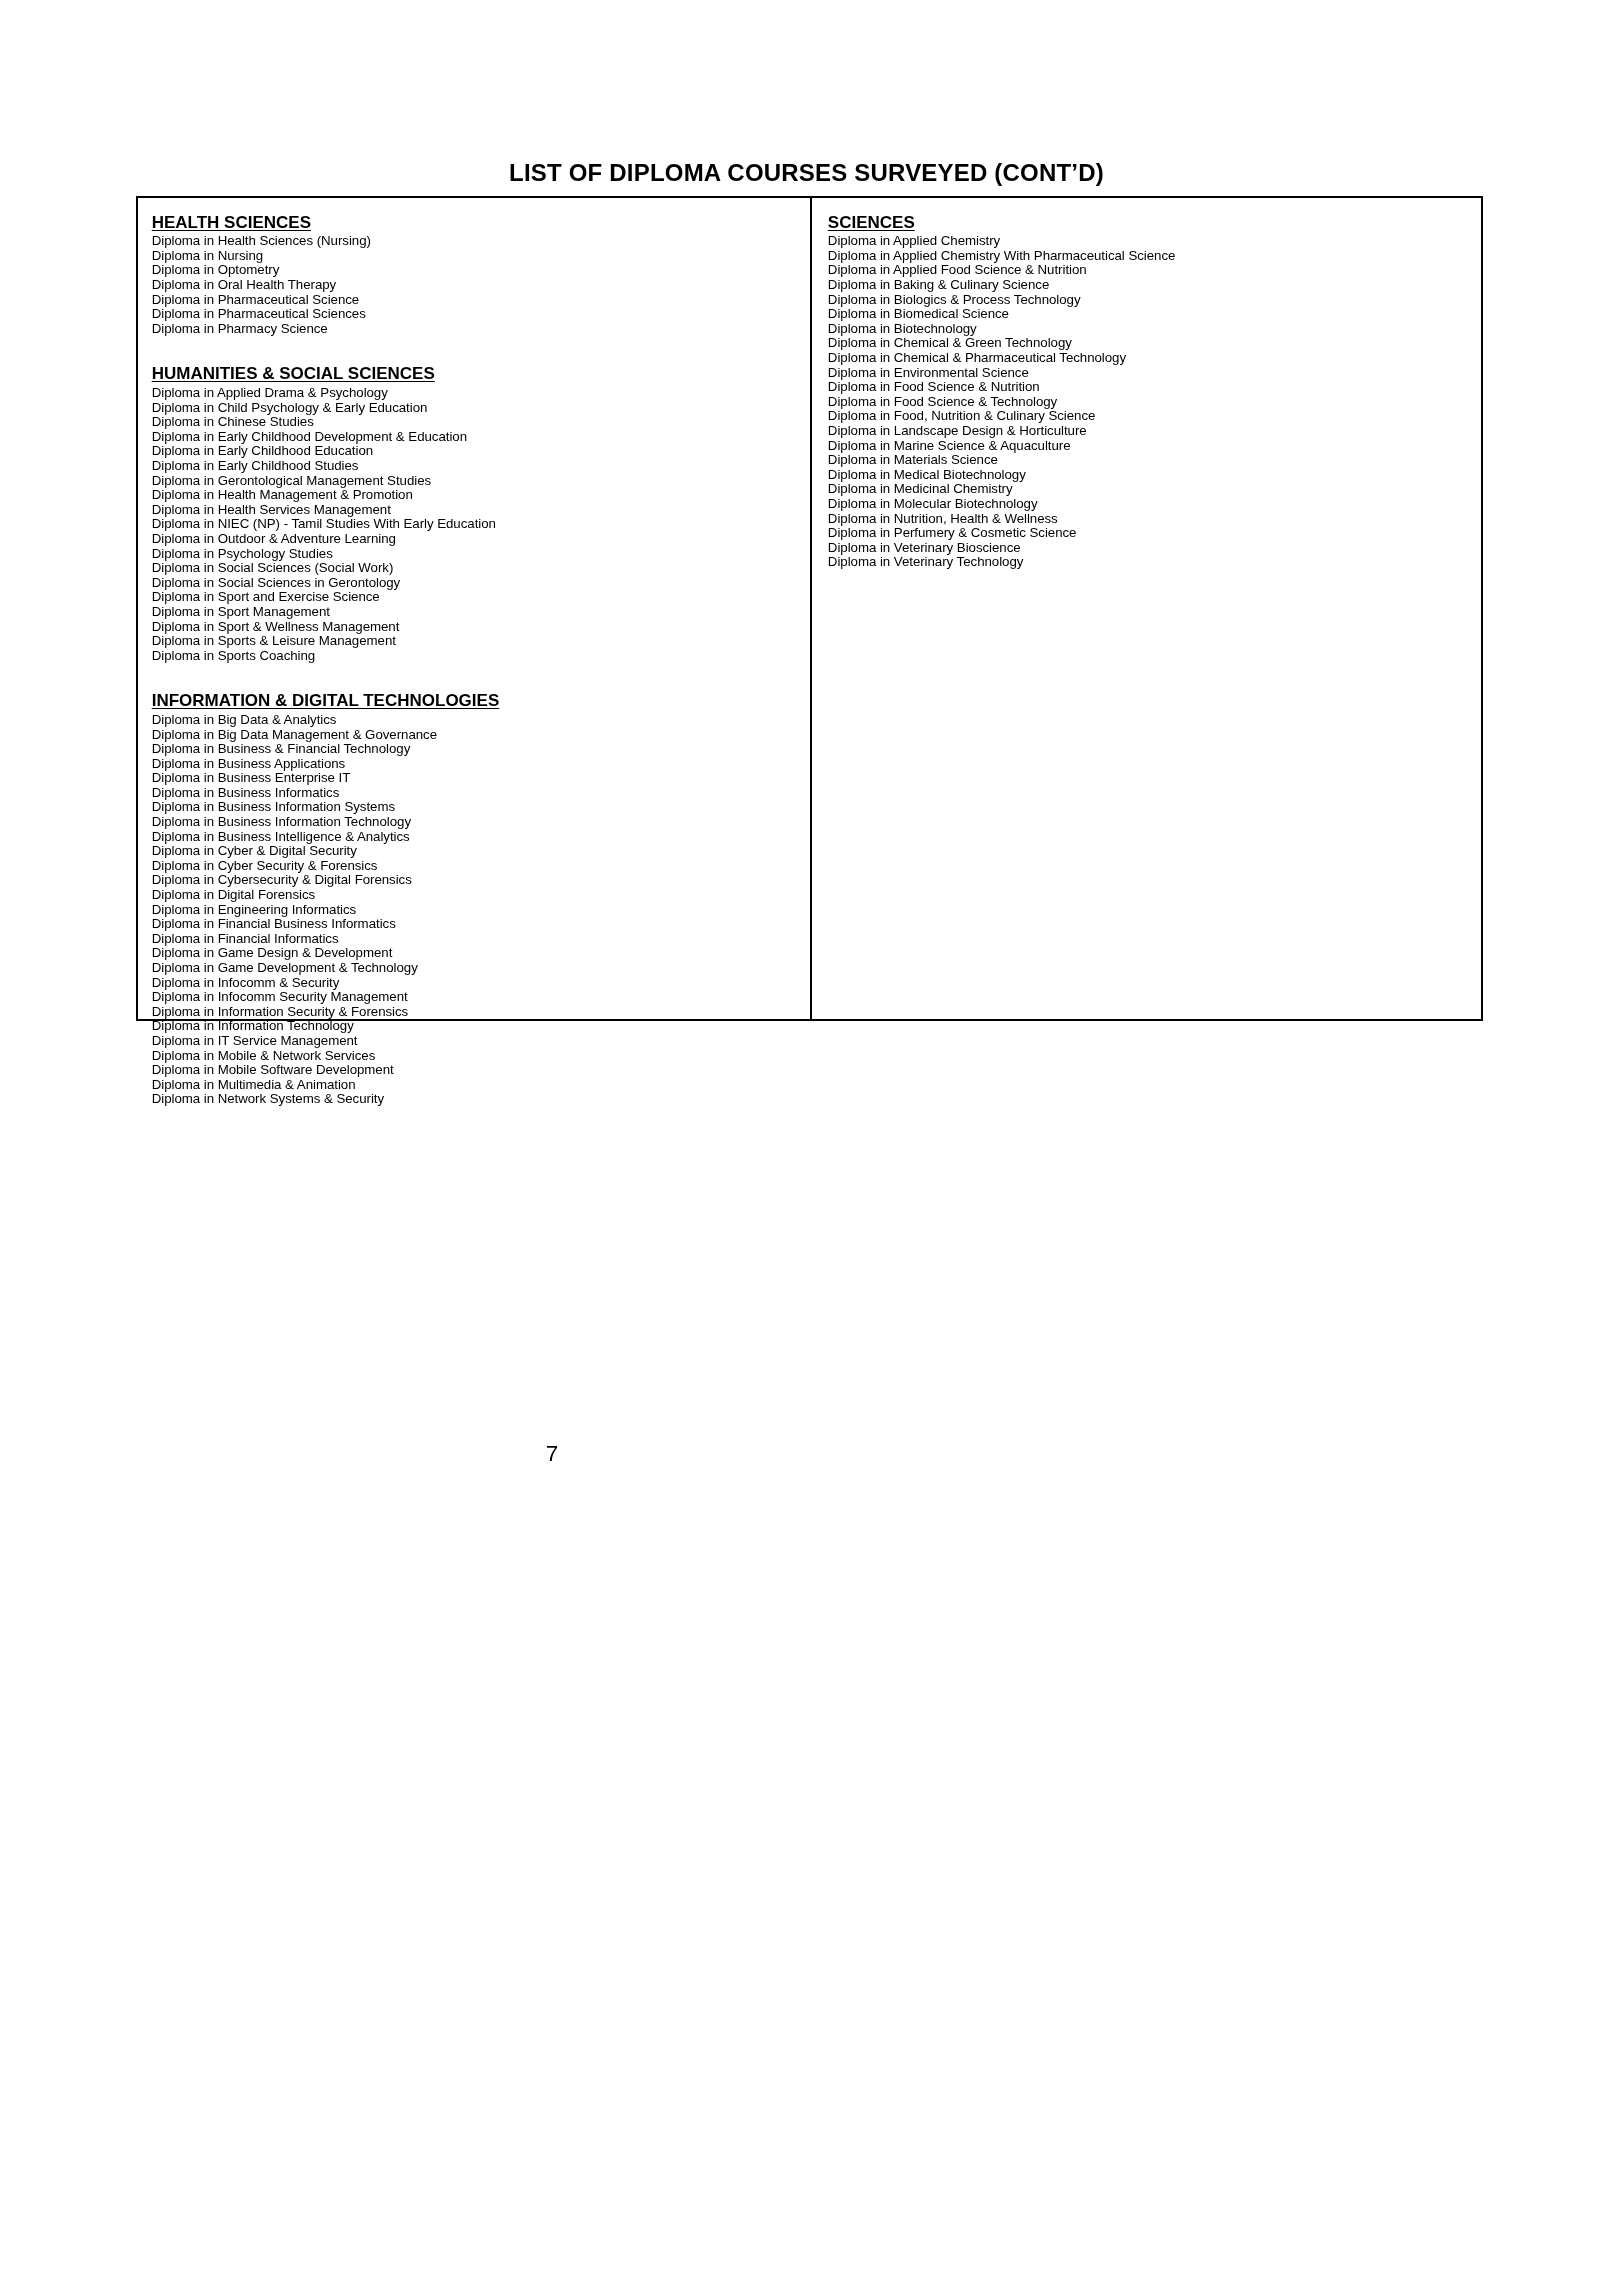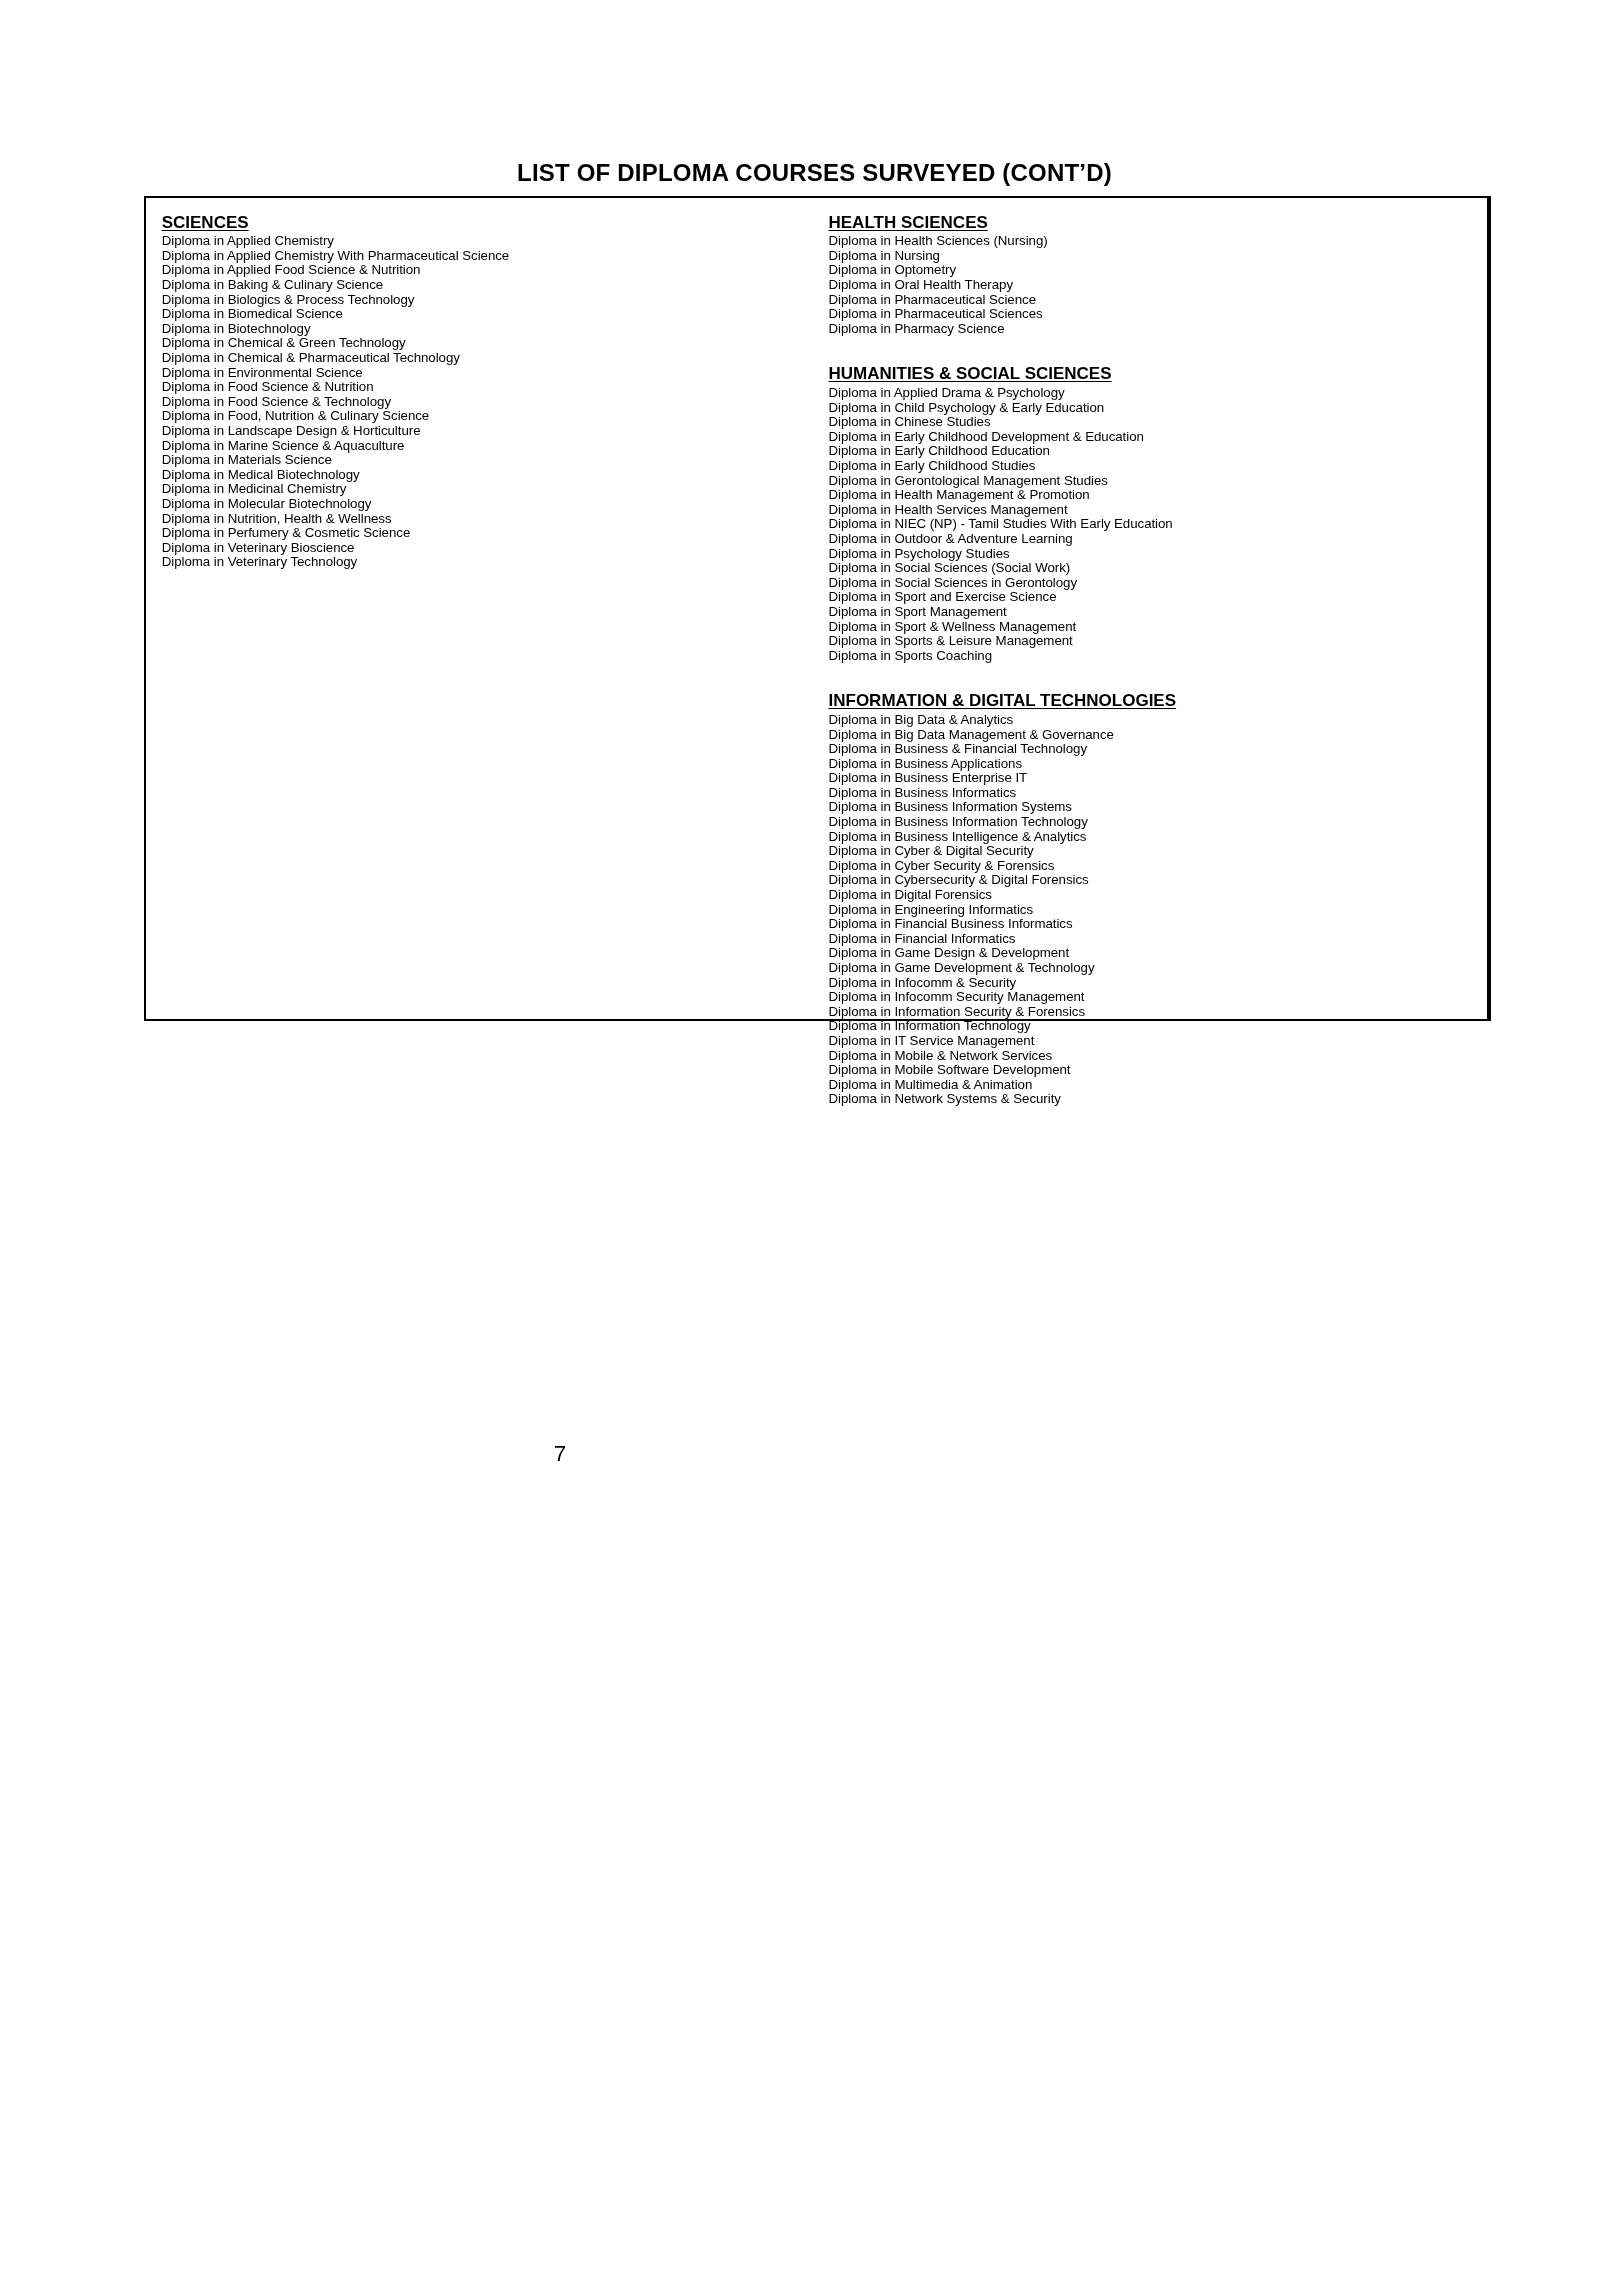--- a/index.html
+++ b/index.html
@@ -10,21 +10,21 @@
   body {
     width: 1621px;
     height: 2293px;
     font-family: "Liberation Sans", sans-serif;
     color: #000000;
     position: relative;
     overflow: hidden;
   }
   .page {
     position: absolute;
-    left: 16px; top: 0;
+    left: 8px; top: 0;
     width: 1418px;
     height: 2293px;
   }
   .doc-title {
     position: absolute;
     left: 127px;
     top: 159px;
     width: 1343px;
     text-align: center;
     font-size: 24px;
@@ -81,46 +81,20 @@
   }
 </style>
 </head>
 <body>
 
 <div class="page">
 
   <div class="doc-title">LIST OF DIPLOMA COURSES SURVEYED (CONT’D)</div>
 
   <div class="table-box">
-    <div class="col col-right">
-        <div class="section-head">SCIENCES</div>
-        <div class="course">Diploma in Applied Chemistry</div>
-        <div class="course">Diploma in Applied Chemistry With Pharmaceutical Science</div>
-        <div class="course">Diploma in Applied Food Science &amp; Nutrition</div>
-        <div class="course">Diploma in Baking &amp; Culinary Science</div>
-        <div class="course">Diploma in Biologics &amp; Process Technology</div>
-        <div class="course">Diploma in Biomedical Science</div>
-        <div class="course">Diploma in Biotechnology</div>
-        <div class="course">Diploma in Chemical &amp; Green Technology</div>
-        <div class="course">Diploma in Chemical &amp; Pharmaceutical Technology</div>
-        <div class="course">Diploma in Environmental Science</div>
-        <div class="course">Diploma in Food Science &amp; Nutrition</div>
-        <div class="course">Diploma in Food Science &amp; Technology</div>
-        <div class="course">Diploma in Food, Nutrition &amp; Culinary Science</div>
-        <div class="course">Diploma in Landscape Design &amp; Horticulture</div>
-        <div class="course">Diploma in Marine Science &amp; Aquaculture</div>
-        <div class="course">Diploma in Materials Science</div>
-        <div class="course">Diploma in Medical Biotechnology</div>
-        <div class="course">Diploma in Medicinal Chemistry</div>
-        <div class="course">Diploma in Molecular Biotechnology</div>
-        <div class="course">Diploma in Nutrition, Health &amp; Wellness</div>
-        <div class="course">Diploma in Perfumery &amp; Cosmetic Science</div>
-        <div class="course">Diploma in Veterinary Bioscience</div>
-        <div class="course">Diploma in Veterinary Technology</div>
-      </div>
     <div class="col col-left">
         <div class="section-head">HEALTH SCIENCES</div>
         <div class="course">Diploma in Health Sciences (Nursing)</div>
         <div class="course">Diploma in Nursing</div>
         <div class="course">Diploma in Optometry</div>
         <div class="course">Diploma in Oral Health Therapy</div>
         <div class="course">Diploma in Pharmaceutical Science</div>
         <div class="course">Diploma in Pharmaceutical Sciences</div>
         <div class="course">Diploma in Pharmacy Science</div>
         <div class="gap"></div>
@@ -167,18 +141,44 @@
         <div class="course">Diploma in Infocomm &amp; Security</div>
         <div class="course">Diploma in Infocomm Security Management</div>
         <div class="course">Diploma in Information Security &amp; Forensics</div>
         <div class="course">Diploma in Information Technology</div>
         <div class="course">Diploma in IT Service Management</div>
         <div class="course">Diploma in Mobile &amp; Network Services</div>
         <div class="course">Diploma in Mobile Software Development</div>
         <div class="course">Diploma in Multimedia &amp; Animation</div>
         <div class="course">Diploma in Network Systems &amp; Security</div>
       </div>
+    <div class="col col-right">
+        <div class="section-head">SCIENCES</div>
+        <div class="course">Diploma in Applied Chemistry</div>
+        <div class="course">Diploma in Applied Chemistry With Pharmaceutical Science</div>
+        <div class="course">Diploma in Applied Food Science &amp; Nutrition</div>
+        <div class="course">Diploma in Baking &amp; Culinary Science</div>
+        <div class="course">Diploma in Biologics &amp; Process Technology</div>
+        <div class="course">Diploma in Biomedical Science</div>
+        <div class="course">Diploma in Biotechnology</div>
+        <div class="course">Diploma in Chemical &amp; Green Technology</div>
+        <div class="course">Diploma in Chemical &amp; Pharmaceutical Technology</div>
+        <div class="course">Diploma in Environmental Science</div>
+        <div class="course">Diploma in Food Science &amp; Nutrition</div>
+        <div class="course">Diploma in Food Science &amp; Technology</div>
+        <div class="course">Diploma in Food, Nutrition &amp; Culinary Science</div>
+        <div class="course">Diploma in Landscape Design &amp; Horticulture</div>
+        <div class="course">Diploma in Marine Science &amp; Aquaculture</div>
+        <div class="course">Diploma in Materials Science</div>
+        <div class="course">Diploma in Medical Biotechnology</div>
+        <div class="course">Diploma in Medicinal Chemistry</div>
+        <div class="course">Diploma in Molecular Biotechnology</div>
+        <div class="course">Diploma in Nutrition, Health &amp; Wellness</div>
+        <div class="course">Diploma in Perfumery &amp; Cosmetic Science</div>
+        <div class="course">Diploma in Veterinary Bioscience</div>
+        <div class="course">Diploma in Veterinary Technology</div>
+      </div>
   </div>
 
   <div class="page-number">7</div>
 
 </div>
 
 
 </body></html>

